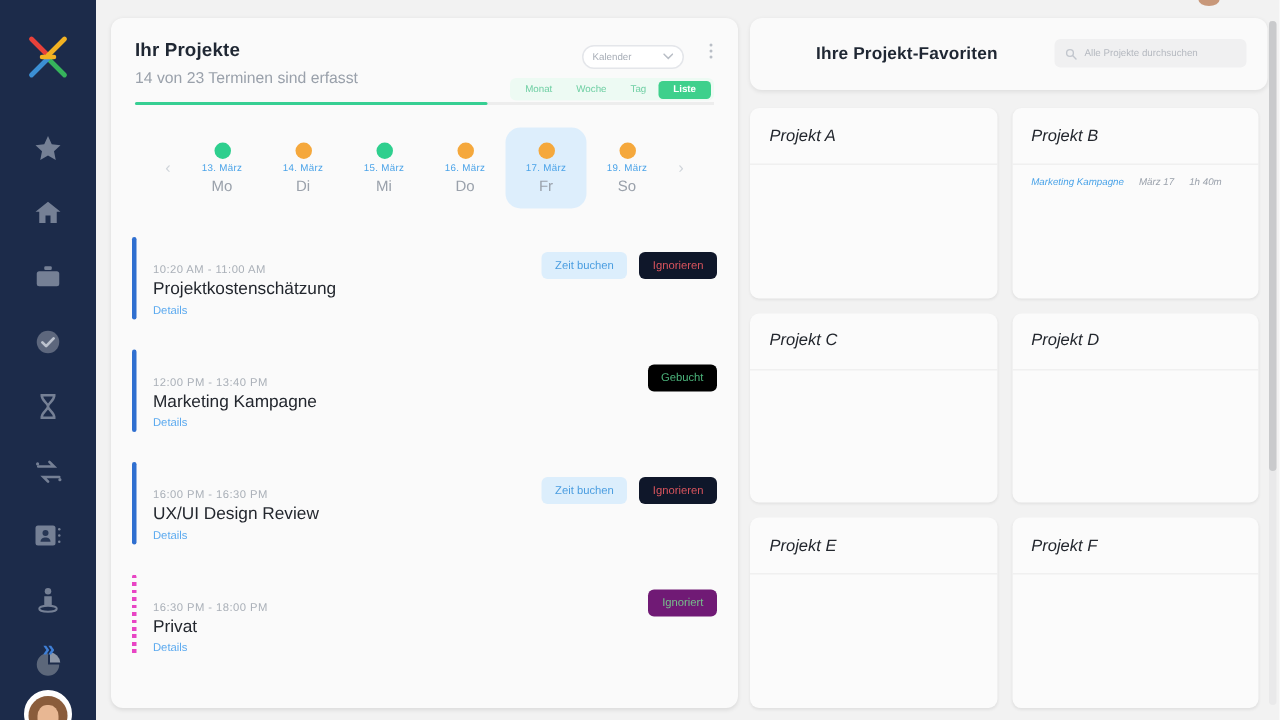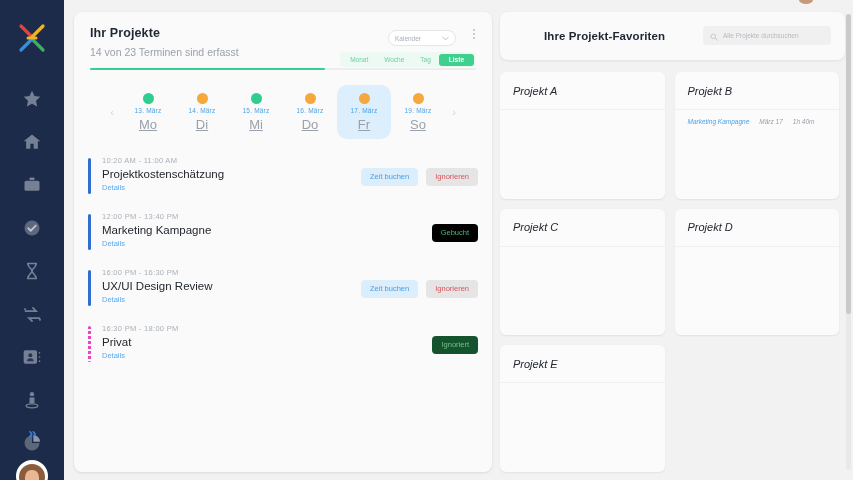--- a/index.html
+++ b/index.html
@@ -89,42 +89,42 @@
   }
   .chev { width: 18px; text-align: center; color: #cfd4da; font-size: 11px; user-select:none; }
   .days { display: flex; }
   .day {
     width: 54px; height: 54px; border-radius: 10px;
     display: flex; flex-direction: column; align-items: center; justify-content: center; gap: 3px;
   }
   .day.sel { background: #ddeefc; }
   .dot { width: 11px; height: 11px; border-radius: 50%; }
   .day .d1 { font-size: 6.5px; color: #4aa3e8; letter-spacing: .2px; }
-  .day .d2 { font-size: 13px; color: #9aa1ab; text-decoration: underline; }
+  .day .d2 { font-size: 10px; color: #9aa1ab; }
 
   
   .events { margin-top: 6px; padding: 0 14px; }
   .event { position: relative; padding: 10px 0 10px 14px; min-height: 55px; }
   .bar { position: absolute; left: 0; top: 12px; bottom: 8px; width: 2.5px; border-radius: 2px; }
   .bar.solid { background: #2f6fd0; }
   .bar.dotted {
     background: repeating-linear-gradient(to bottom, #e845c4 0 2.5px, transparent 2.5px 5px);
   }
-  .ev-time { font-size: 7.5px; color: #aab0b8; letter-spacing: .3px; }
+  .ev-time { font-size: 7.5px; color: #aab0b8; letter-spacing: .3px; margin-top: 19px; }
   .ev-name { margin-top: 3px; font-size: 11.5px; color: #23272e; }
   .ev-details { margin-top: 3px; font-size: 7.5px; color: #5aa9ef; cursor: pointer; }
   .ev-actions { position: absolute; right: 0; top: 22px; display: flex; gap: 8px; }
   .pill {
     border: 0; font-family: inherit; border-radius: 4px; cursor: pointer;
     font-size: 7.5px; padding: 5px 9px; line-height: 1;
   }
   .pill.book { background: #dceefc; color: #4a9de0; }
-  .pill.ignore { background: #e5e5e5; color: #d9545d; }
+  .pill.ignore { background: #0f172a; color: #d9545d; }
   .pill.booked { background: #000000; color: #4cb57c; }
-  .pill.ignored { background: #14532d; color: #77bf8c; }
+  .pill.ignored { background: #701a75; color: #77bf8c; }
 
   
   .fav-head {
     position: relative; height: 48px; background: #fafafa; border-radius: 8px;
     box-shadow: 0 1px 3px rgba(0,0,0,.08);
     display: flex; align-items: center; padding: 0 16px;
   }
   .fav-title { font-size: 11.5px; font-weight: bold; color: #1f2733; letter-spacing: .1px; margin-left: 28px; }
   .searchbox {
     position: absolute; right: 14px; top: 14px; width: 128px; height: 19px;
@@ -424,20 +424,24 @@
             <div class="pcard-body"></div>
           </div>
           <div class="pcard">
             <div class="pcard-head">Projekt D</div>
             <div class="pcard-body"></div>
           </div>
           <div class="pcard">
             <div class="pcard-head">Projekt E</div>
             <div class="pcard-body"></div>
           </div>
+          <div class="pcard">
+            <div class="pcard-head">Projekt F</div>
+            <div class="pcard-body"></div>
+          </div>
         </div>
     </section>
 
     <div class="scrollbar">
       <div class="thumb"></div>
     </div>
   </main>
 </div>
 
 </body></html>

